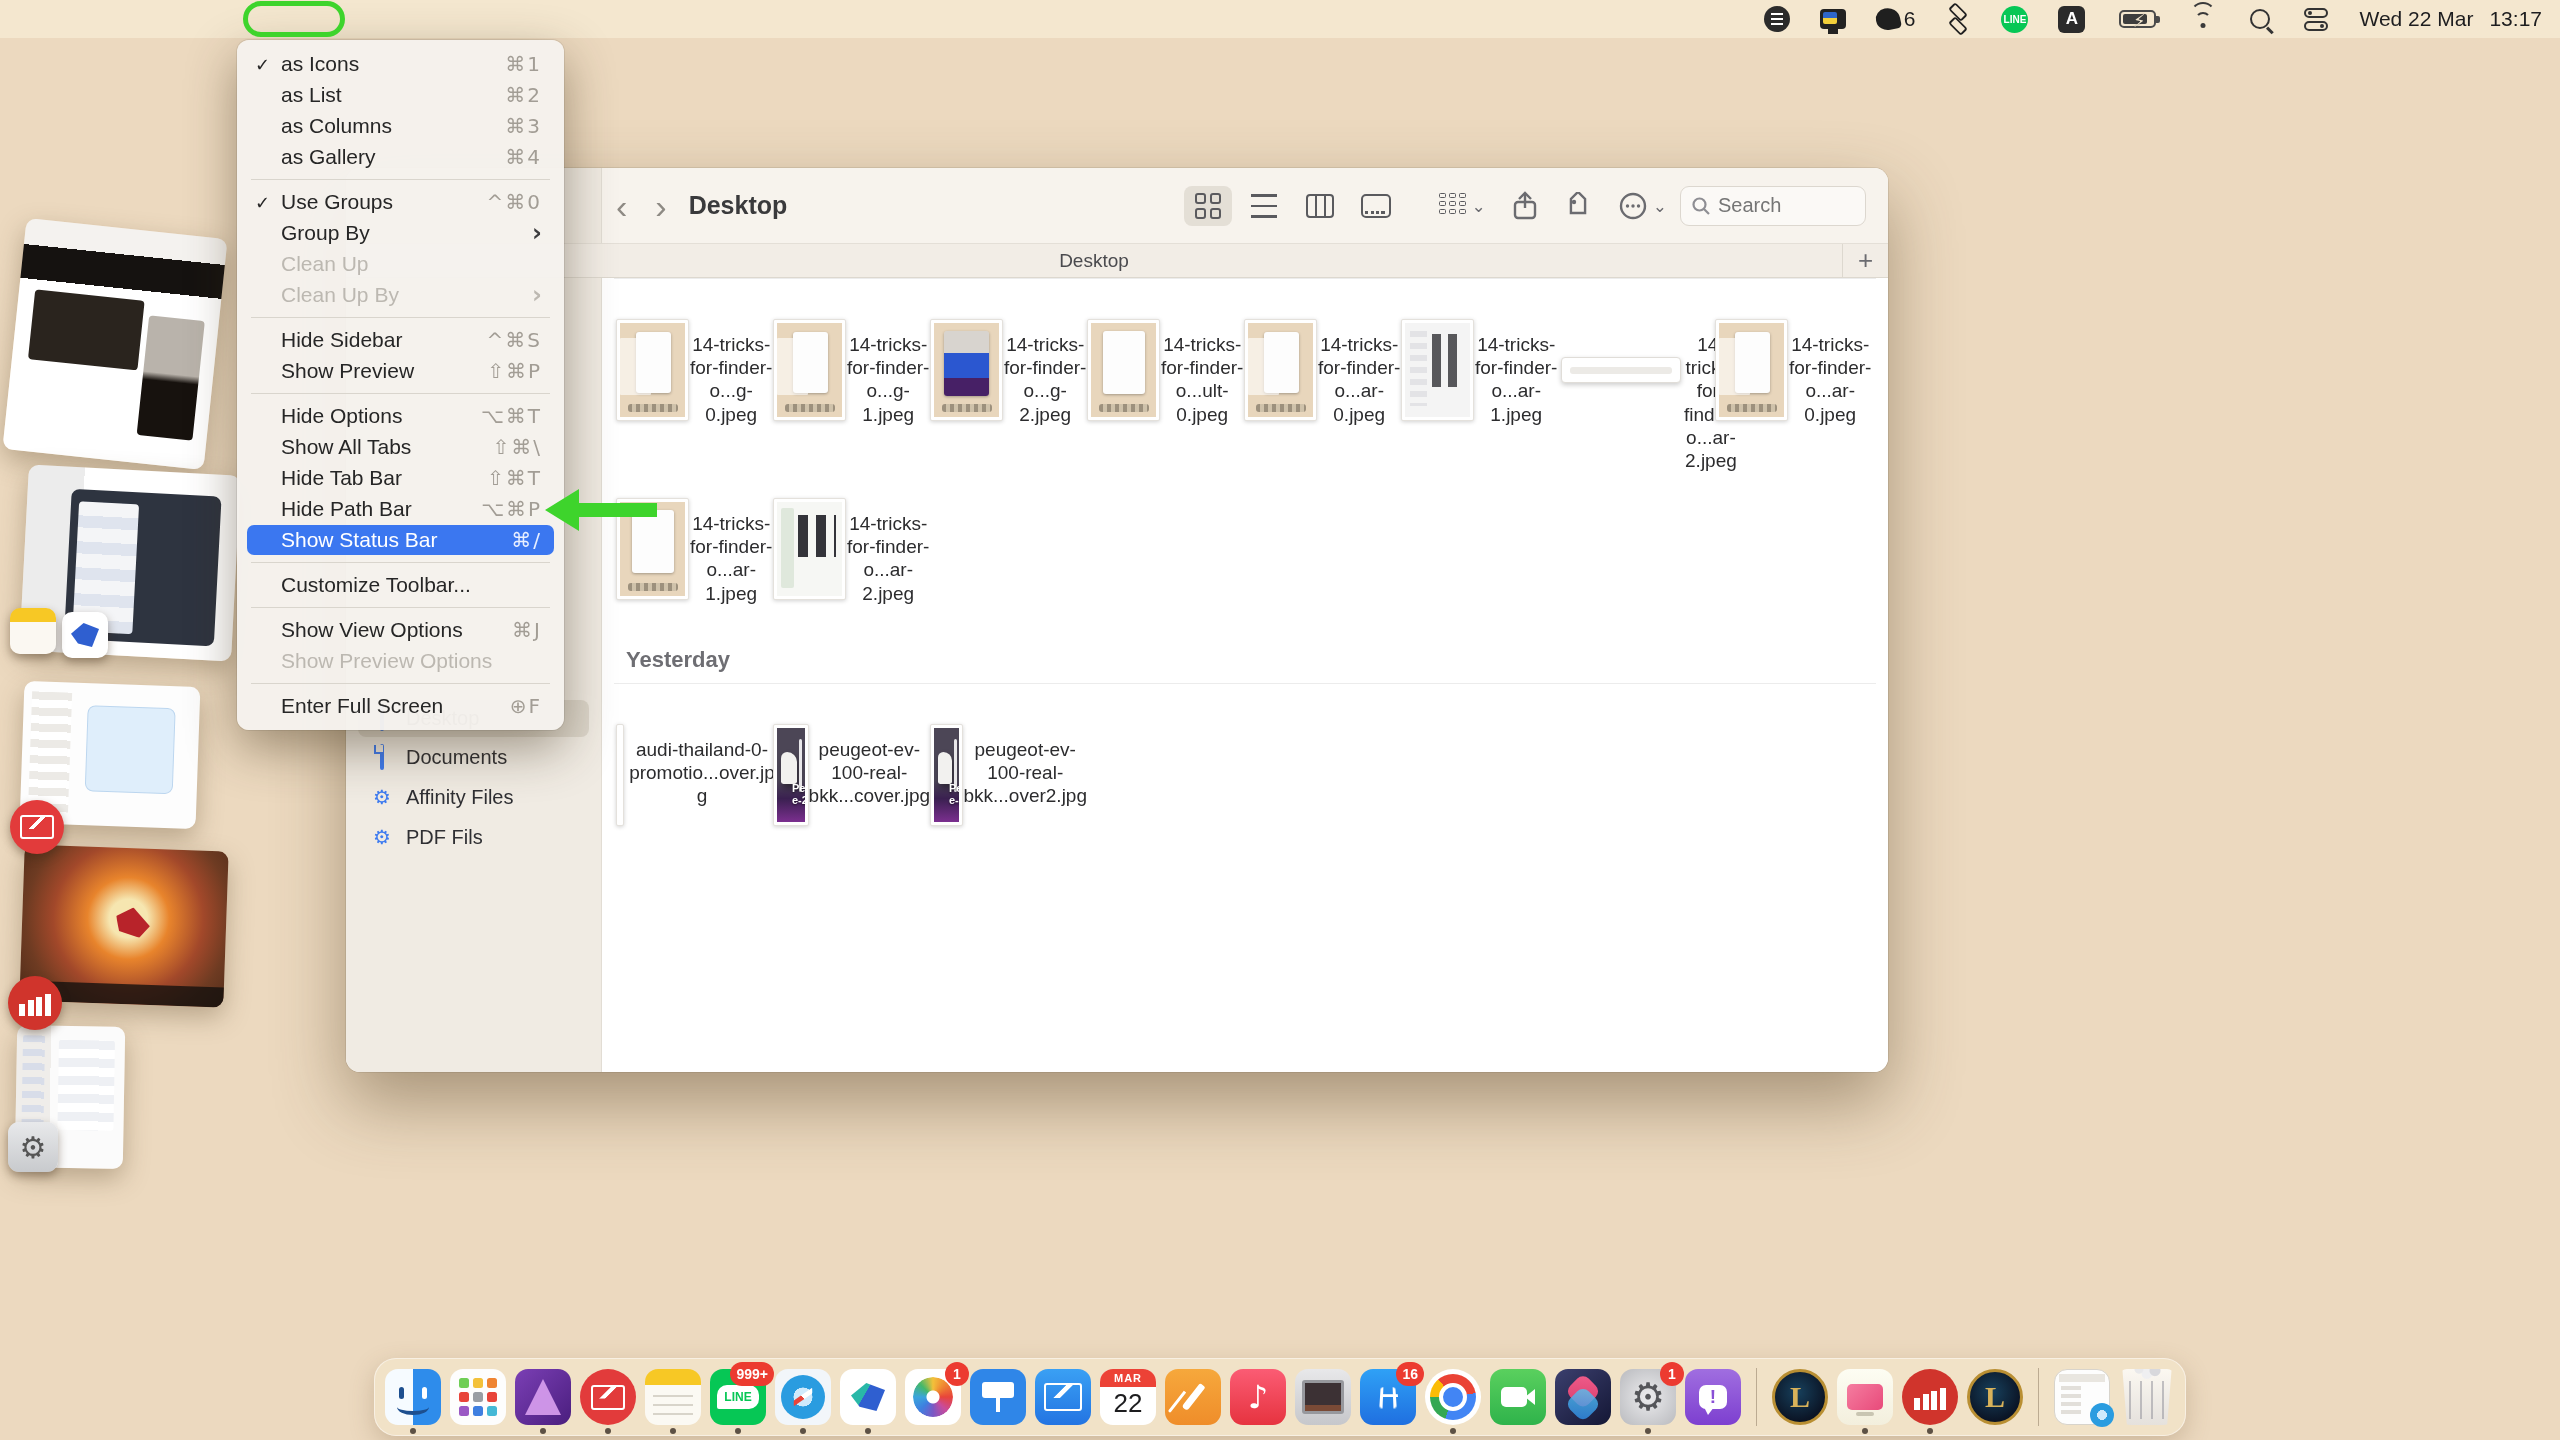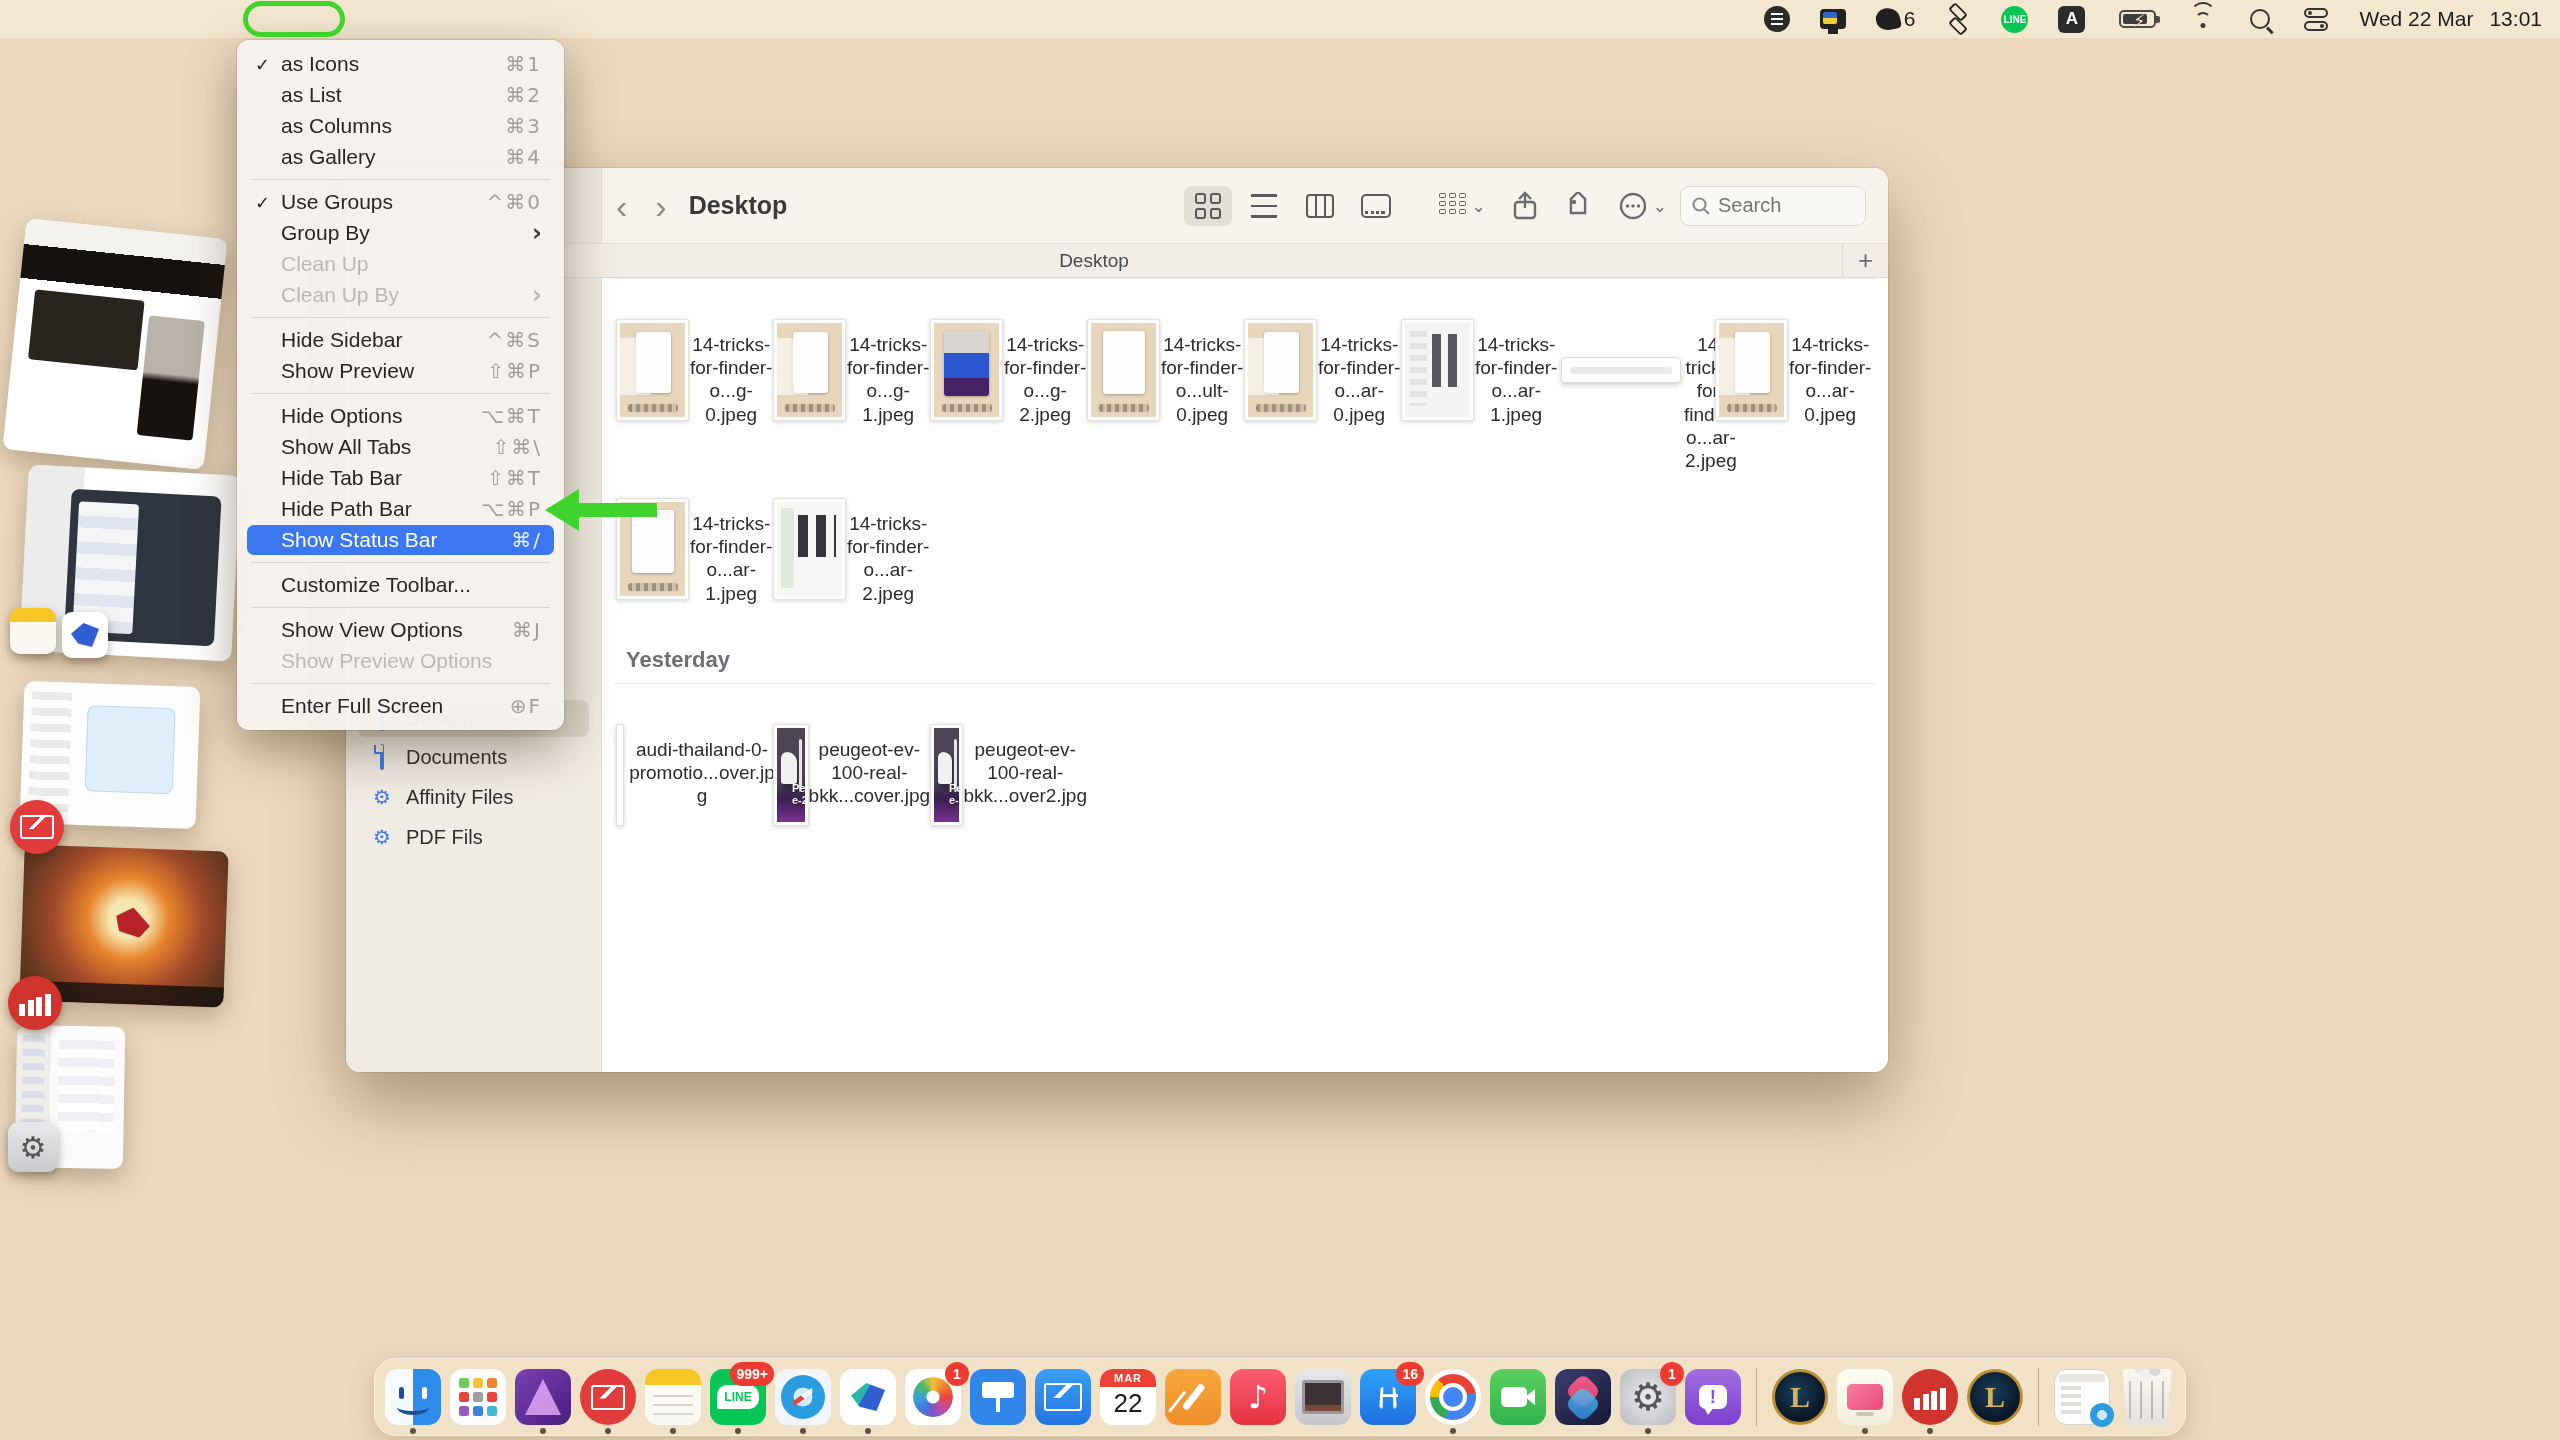--- a/index.html
+++ b/index.html
@@ -332,21 +332,21 @@
       </span>
     <span class="st-ic">
         <span class="mag"></span>
       </span>
     <span class="st-ic cc">
         <i class="a"></i>
         <i class="b"></i>
       </span>
     <span class="clock">
       <span>Wed 22 Mar</span>
-      <span>13:01</span>
+      <span>13:17</span>
     </span>
   </div>
 </div>
 
 <div class="dthumb dt-browser"></div>
 <div class="dthumb dt-chat"></div>
 <div class="dbadge b-notes"></div>
 <div class="b-bird"></div>
 <div class="dthumb dt-mail"></div>
 <div class="dbadge b-mailred"></div>

